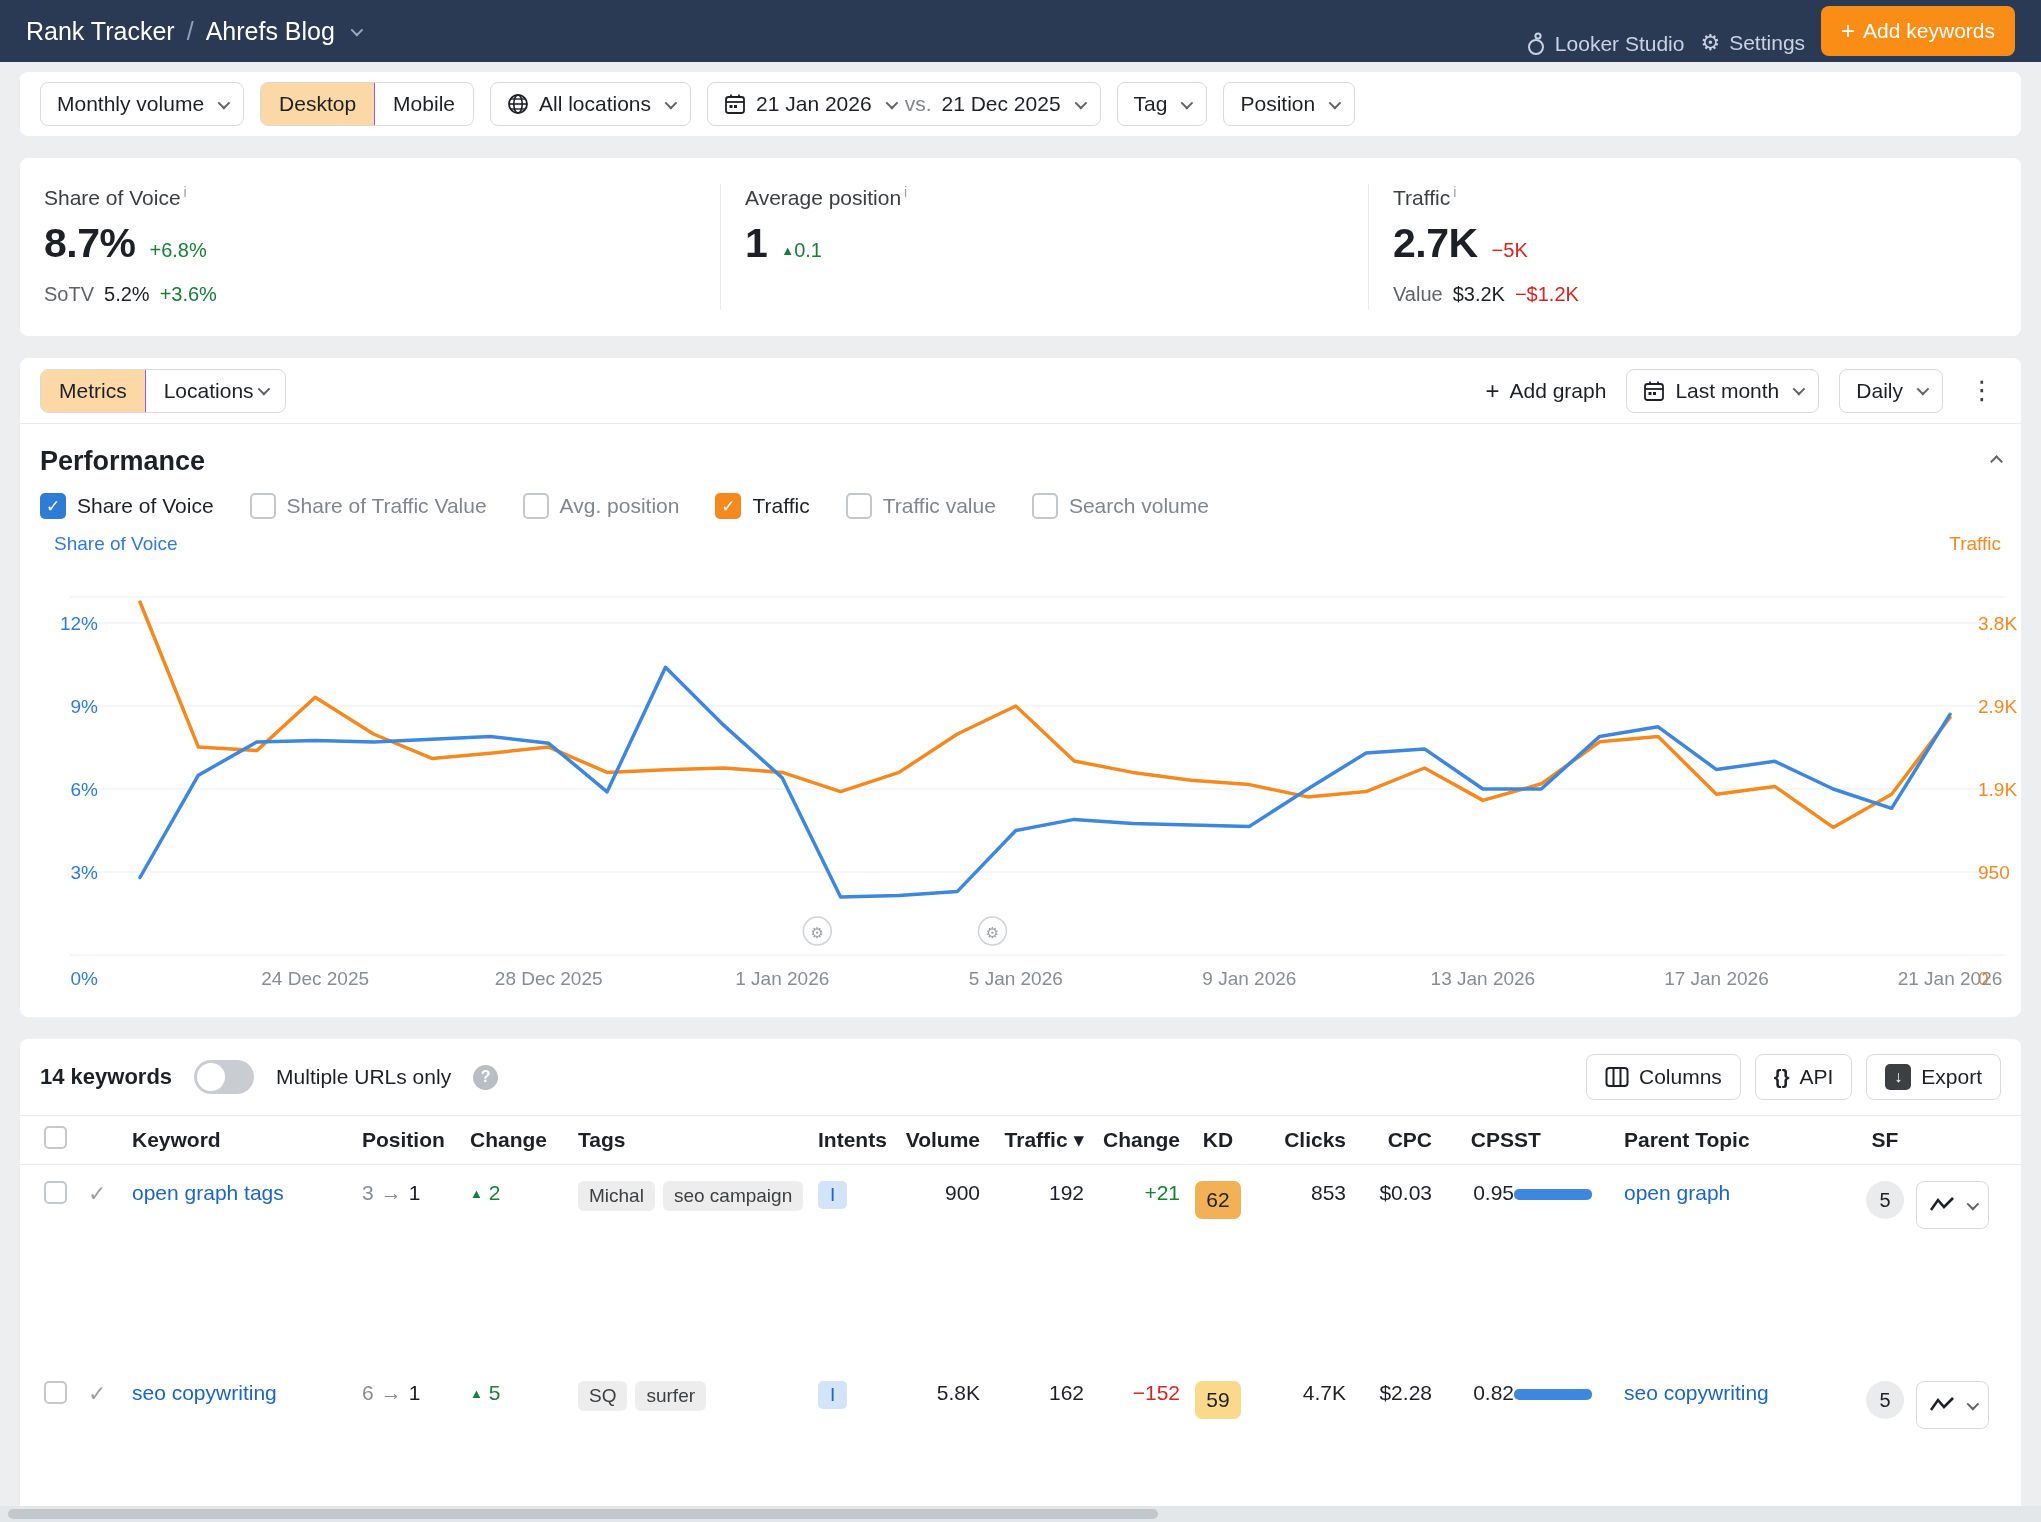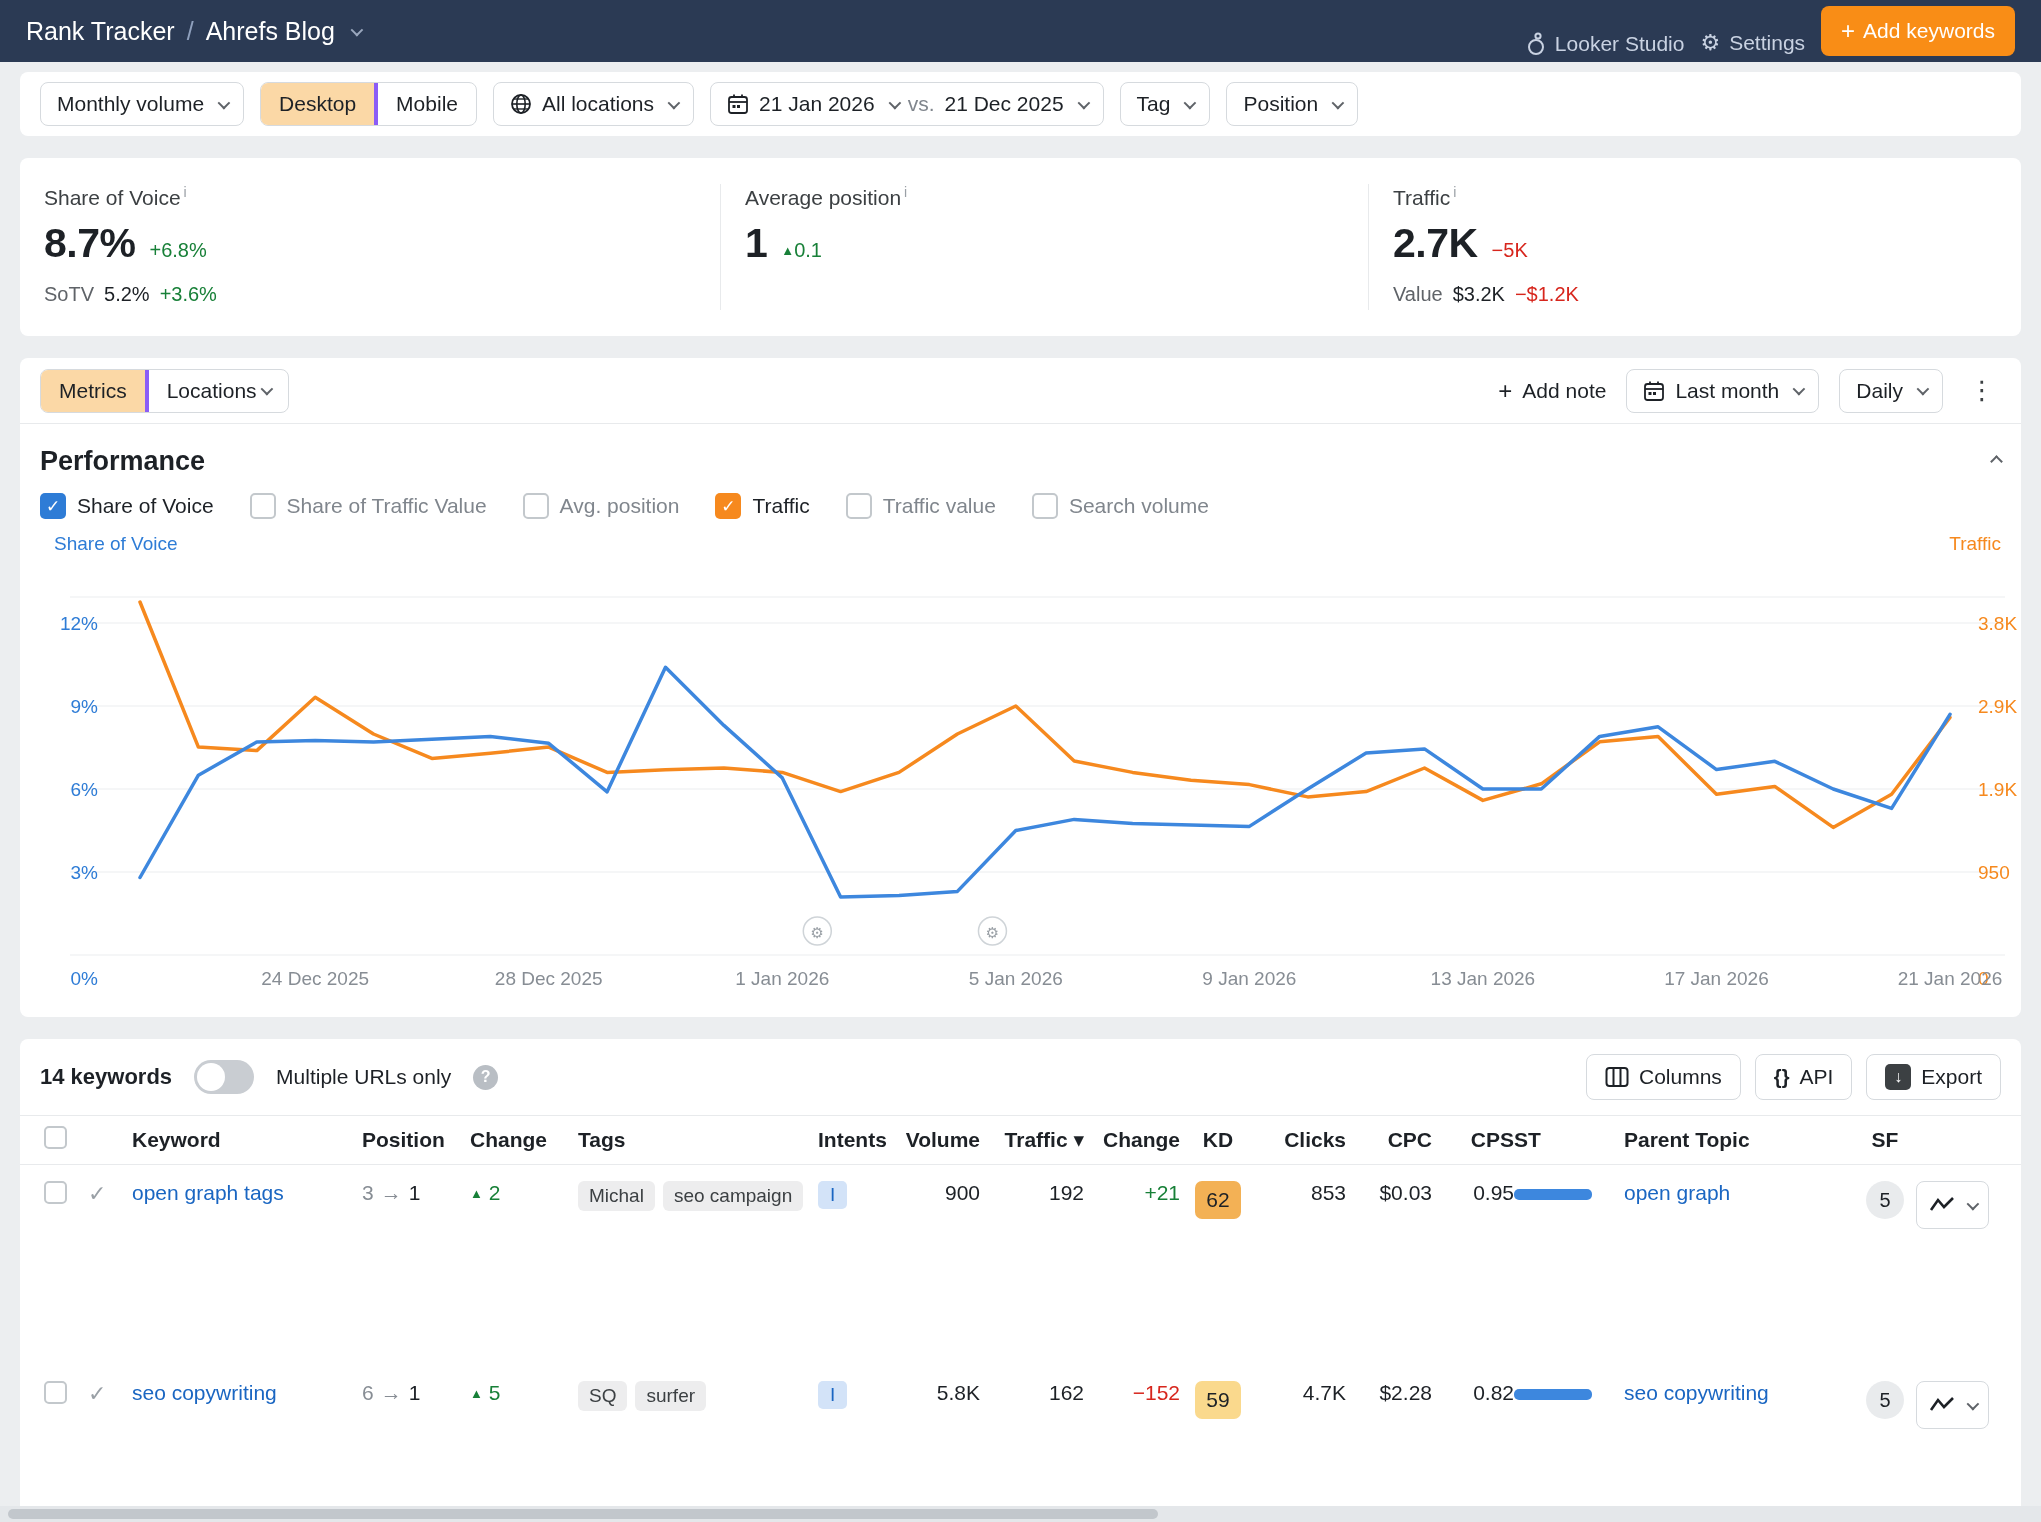--- a/index.html
+++ b/index.html
@@ -21,21 +21,21 @@
 
   .page { padding:10px 20px 0; }
   .panel { background:#fff; border-radius:8px; }
 
   
   .filter-panel { height:64px; display:flex; align-items:center; gap:16px; padding:0 20px; margin-bottom:22px; }
   .ctrl { display:flex; align-items:center; gap:10px; height:44px; border:1px solid #d6dade; border-radius:8px; padding:0 16px; font-size:21px; color:#1d2126; background:#fff; cursor:pointer; }
   .seg { display:flex; align-items:stretch; height:44px; border:1px solid #d6dade; border-radius:8px; overflow:hidden; background:#fff; }
   .seg-opt { display:flex; align-items:center; padding:0 18px; font-size:21px; cursor:pointer; }
   .seg-opt.active { background:#fbd8a6; }
-  .seg-opt + .seg-opt { border-left:4px solid #8b5cf6; }
+  .seg-opt + .seg-opt { border-left:1px solid #8b5cf6; }
   .muted { color:#80868d; }
   .ico-svg { display:inline-block; }
 
   
   .stats-panel { height:178px; display:flex; padding:26px 0; margin-bottom:22px; }
   .stat-col { padding:0 24px; }
   .stat-col.c1 { width:700px; }
   .stat-col.c2 { width:648px; border-left:1px solid #e8eaec; }
   .stat-col.c3 { flex:1; border-left:1px solid #e8eaec; }
   .stat-label { font-size:21px; color:#3c4043; }
@@ -234,21 +234,21 @@
       <div class="seg">
         <span class="seg-opt active">Metrics</span>
         <span class="seg-opt">
             <span>Locations</span>
             <span class="chev dark"></span>
           </span>
       </div>
       <div class="toolbar-right">
         <div class="addnote">
           <span class="plus">+</span>
-          <span>Add note</span>
+          <span>Add graph</span>
         </div>
         <div class="ctrl">
           <svg class="ico-svg" width="22" height="22" viewBox="0 0 22 22">
               <rect x="2" y="4" width="18" height="16" rx="2.5" fill="none" stroke="#1d2126" stroke-width="1.8"></rect>
               <line x1="2" y1="9" x2="20" y2="9" stroke="#1d2126" stroke-width="1.8"></line>
               <line x1="7" y1="1.5" x2="7" y2="5" stroke="#1d2126" stroke-width="1.8"></line>
               <line x1="15" y1="1.5" x2="15" y2="5" stroke="#1d2126" stroke-width="1.8"></line>
               <rect x="5.5" y="12" width="3" height="3" fill="#1d2126"></rect>
               <rect x="10" y="12" width="3" height="3" fill="#1d2126"></rect>
             </svg>

